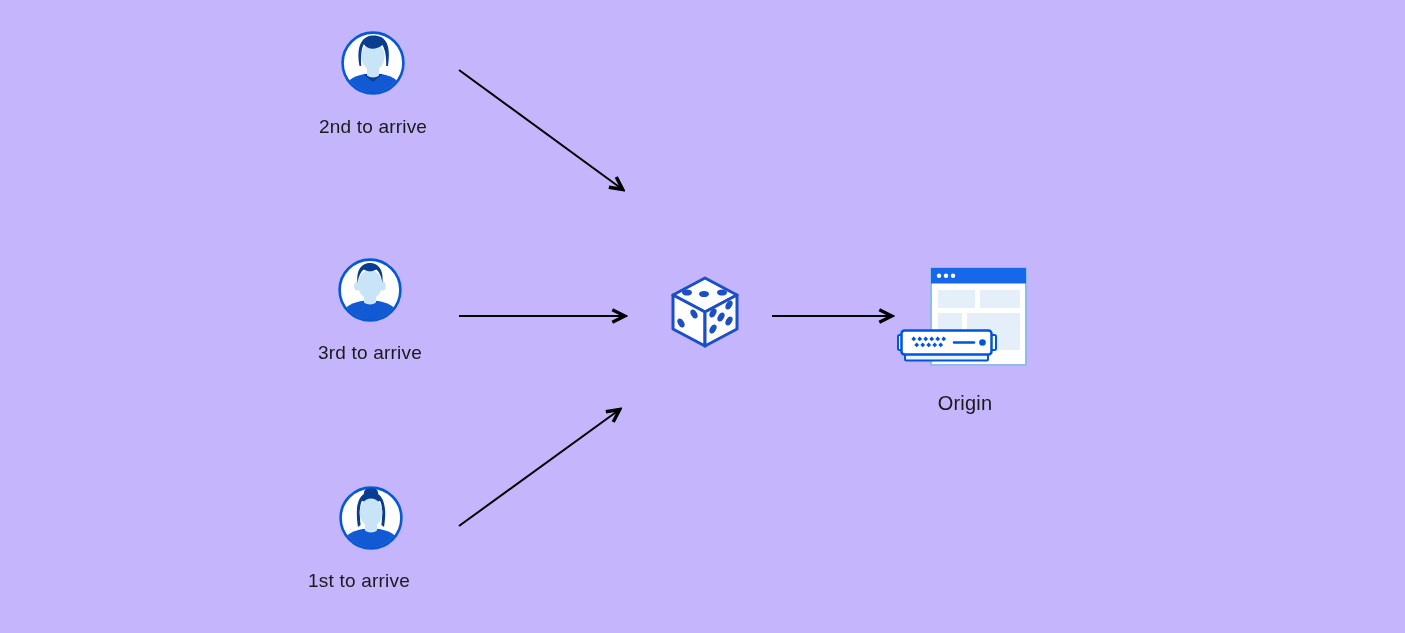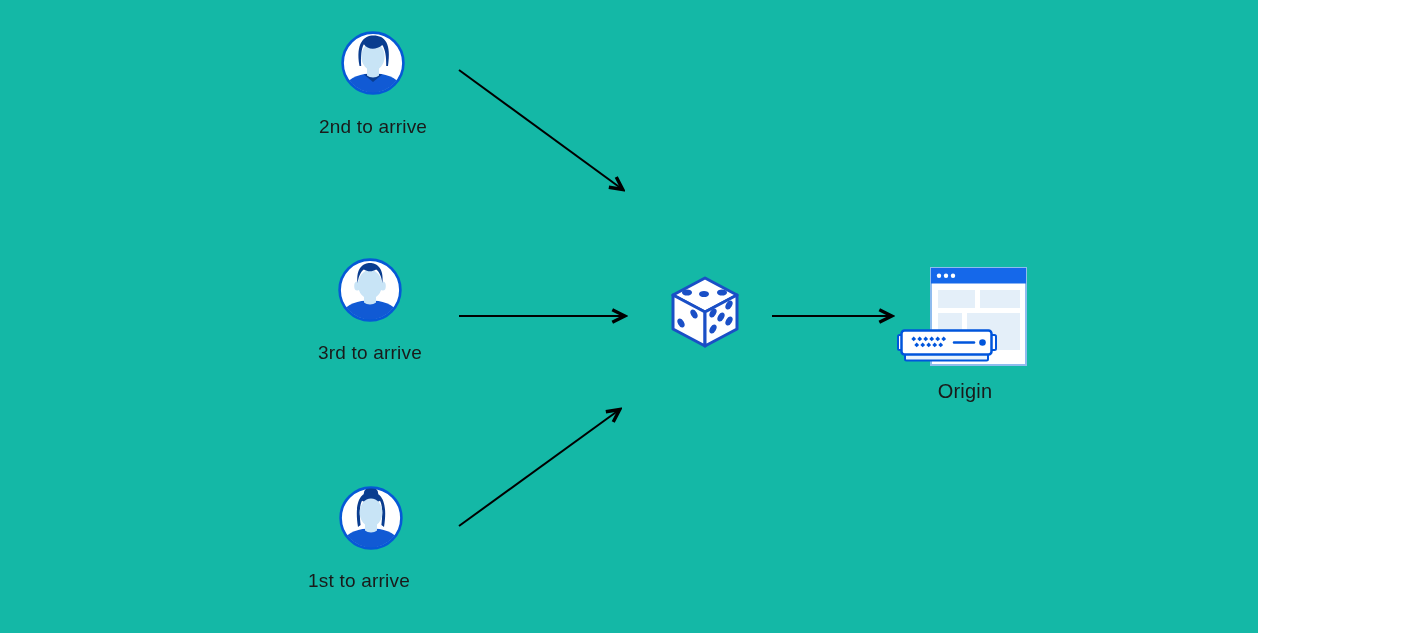--- a/index.html
+++ b/index.html
@@ -1,20 +1,20 @@
 <!DOCTYPE html>
 <html style="--avatar-ring: #0659D6; --hair-navy: #0A3D8F; --skin-light: #C8E4F6; --shirt-blue: #115AD4; --dice-blue: #1A4FC6; --titlebar-blue: #1568EA; --window-border: #8FBCEE; --content-block: #E4EFF9; --server-blue: #0055DC; --server-base: #EAF4FC; --arrow-black: #000000; --text-color: #1A1A1A;"><head>
 <meta charset="utf-8">
 <style>
   html, body { margin: 0; padding: 0; background: #ffffff; }
   .canvas {
     position: relative;
-    width: 1258px;
+    width: 1405px;
     height: 633px;
-    background: #14b8a6;
+    background: #c4b5fd;
     font-family: "Liberation Sans", sans-serif;
     overflow: hidden;
   }
   .node { position: absolute; }
   .node-label {
     position: absolute;
     width: 200px;
     text-align: center;
     font-size: 19px;
     line-height: 1.1;
@@ -174,15 +174,15 @@
         <rect x="18" y="14.2" width="3.4" height="3.4" transform="rotate(45 19.7 15.9)"></rect>
         <rect x="24" y="14.2" width="3.4" height="3.4" transform="rotate(45 25.7 15.9)"></rect>
         <rect x="30" y="14.2" width="3.4" height="3.4" transform="rotate(45 31.7 15.9)"></rect>
         <rect x="36" y="14.2" width="3.4" height="3.4" transform="rotate(45 37.7 15.9)"></rect>
         <rect x="42" y="14.2" width="3.4" height="3.4" transform="rotate(45 43.7 15.9)"></rect>
       </g>
       <line class="srv-line" x1="57" y1="13.5" x2="77" y2="13.5"></line>
       <circle class="srv-ink" cx="85.5" cy="13.5" r="3.3"></circle>
     </svg>
   </div>
-  <div class="node-label origin-label" style="left:865px; top:380px;">Origin</div>
+  <div class="node-label origin-label" style="left:865px; top:392px;">Origin</div>
 
 </div>
 
 </body></html>

